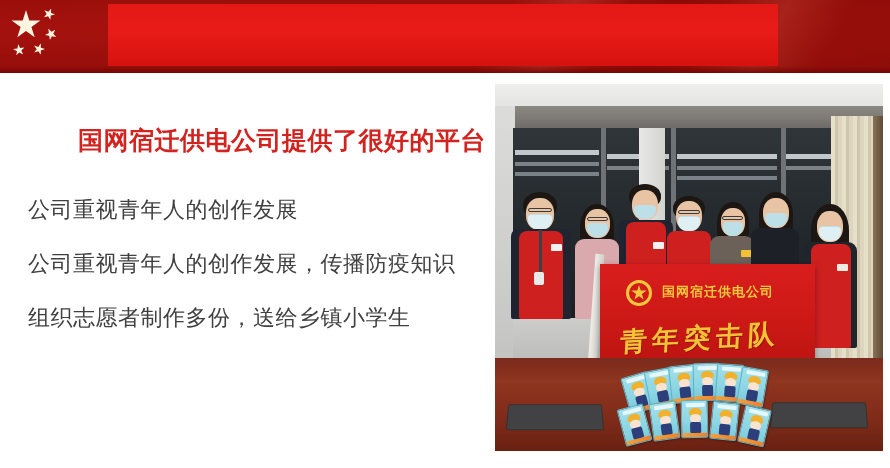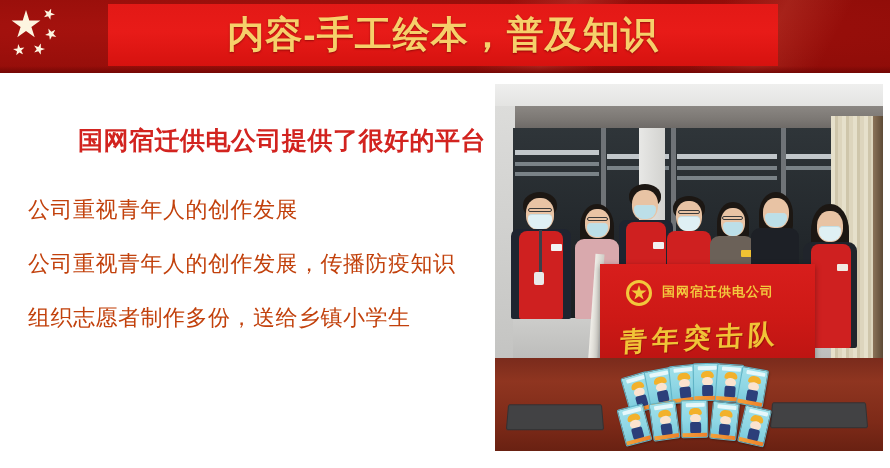--- a/index.html
+++ b/index.html
@@ -57,21 +57,21 @@
 
   
   .textcol{ position:absolute; left:12px; top:82px; width:490px; height:380px; }
   .headline{
     position:absolute; left:66px; top:42px;
     color:#d2231f; font-size:25px; font-weight:bold;
     letter-spacing:0.5px; white-space:nowrap;
   }
   .bullet{
     position:absolute; left:16px;
-    color:#c2410c; font-size:22px; font-weight:normal;
+    color:#404040; font-size:22px; font-weight:normal;
     letter-spacing:0.5px; white-space:nowrap;
   }
   .b0{ top:113px; }
   .b1{ top:167px; }
   .b2{ top:221px; }
 
   
   .photo{
     position:absolute; left:495px; top:84px; width:388px; height:367px;
     overflow:hidden; background:#2a2a2a;font-family:Liberation Serif, serif;
@@ -180,21 +180,20 @@
 
     <div class="stars">
       <span class="star s-big"></span>
       <span class="star s1"></span>
       <span class="star s2"></span>
       <span class="star s3"></span>
       <span class="star s4"></span>
     </div>
 
     <div class="inner-band"></div>
-    <div class="title">内容-手工绘本，普及知识</div>
     <div class="bottom-shade"></div>
   </div>
 
   <div class="textcol">
     <div class="headline">国网宿迁供电公司提供了很好的平台</div>
     <div class="bullet b0">公司重视青年人的创作发展</div>
     <div class="bullet b1">公司重视青年人的创作发展，传播防疫知识</div>
     <div class="bullet b2">组织志愿者制作多份，送给乡镇小学生</div>
   </div>
 

